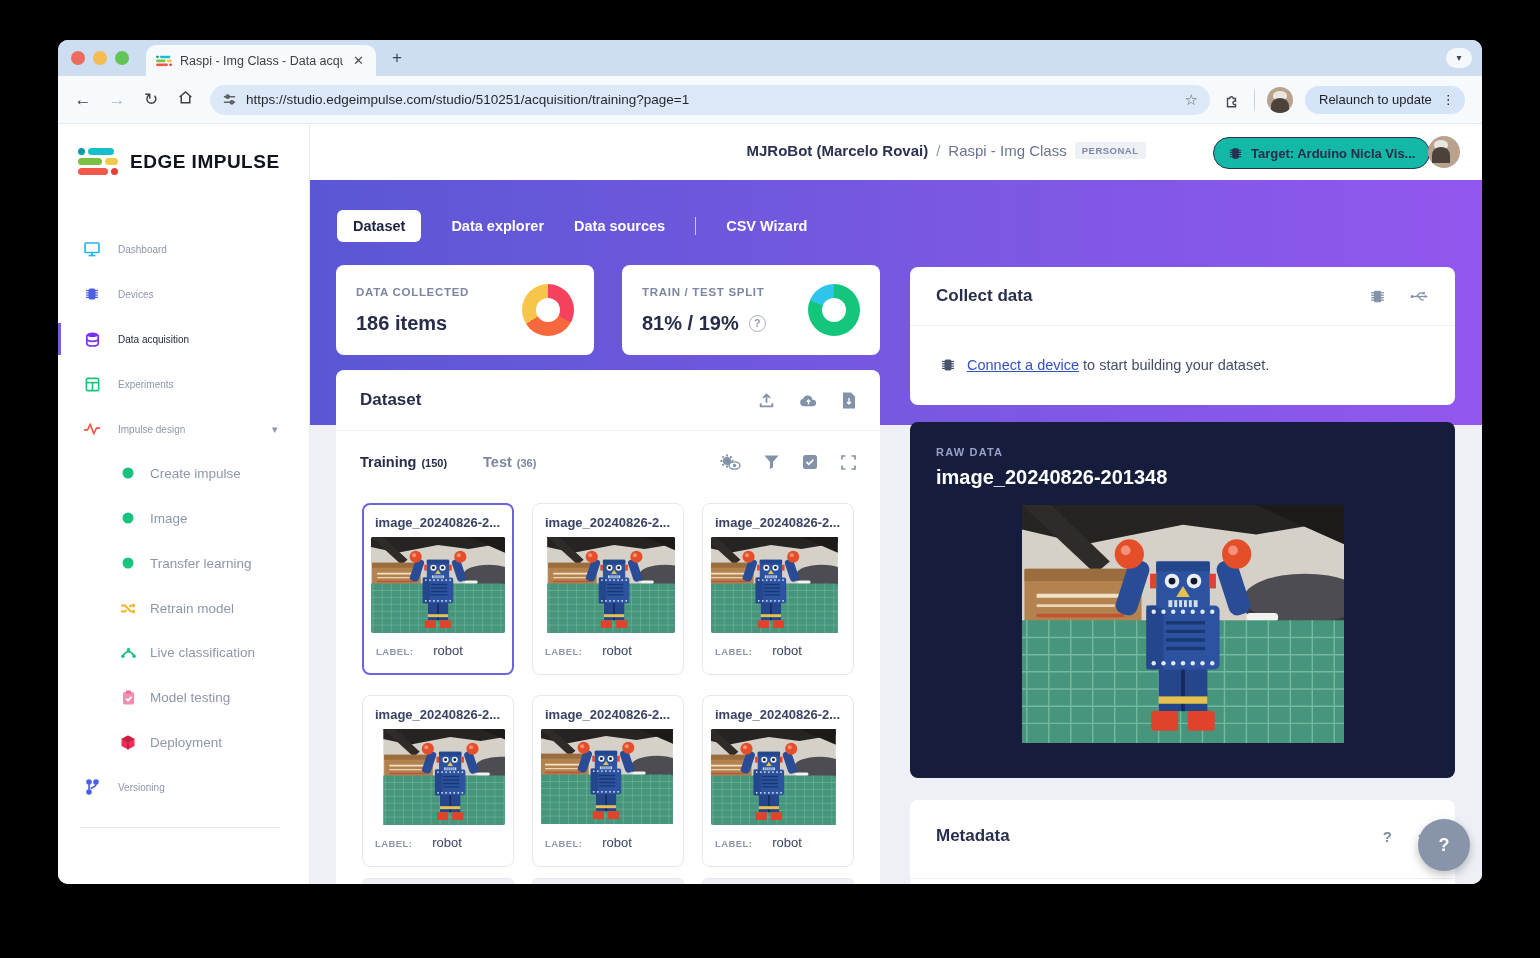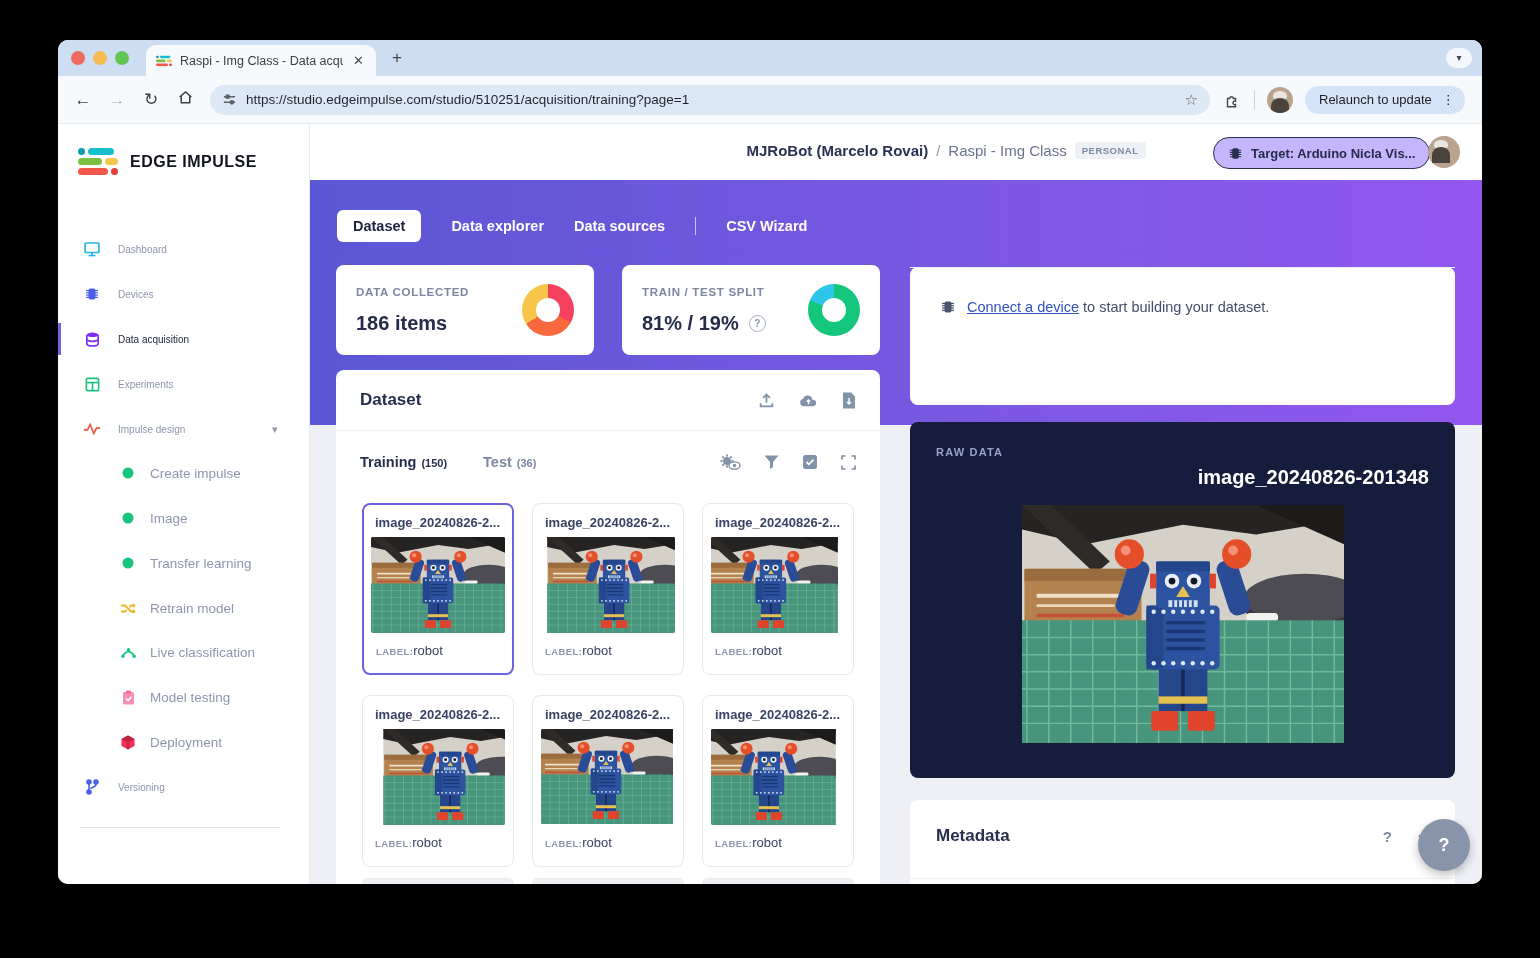--- a/index.html
+++ b/index.html
@@ -27,39 +27,39 @@
   .relaunch { height:28px; background:#d6e4fa; border-radius:14px; display:flex; align-items:center; padding:0 6px 0 14px; gap:6px; }
   .relaunch span.lbl { font-size:13px; color:#1c1e21; font-weight:500; }
   .relaunch .dots { font-size:13px; color:#1c1e21; padding:0 4px; }
   .avatar { width:26px; height:26px; border-radius:50%; overflow:hidden; background:#b9a38e; position:relative; flex:none; }
   .avatar:before { content:''; position:absolute; left:6px; top:4px; width:14px; height:9px; border-radius:50% 50% 40% 40%; background:#e9e6df; }
   .avatar:after { content:''; position:absolute; left:4px; top:11px; width:18px; height:16px; border-radius:50% 50% 0 0; background:#4c423c; }
 
   
   .sidebar { position:absolute; left:0; top:84px; width:252px; bottom:0; background:#fff; border-right:1px solid #e9edf3; z-index:3; }
   .logo { position:absolute; left:20px; top:24px; display:flex; align-items:center; gap:12px; }
-  .logo-text { font-size:16px; font-weight:800; letter-spacing:.5px; color:#11141f; }
+  .logo-text { font-size:19px; font-weight:800; letter-spacing:.5px; color:#11141f; }
   .nav-item { position:absolute; left:0; width:100%; height:36px; display:flex; align-items:center; cursor:pointer; }
   .nav-item .ic { position:absolute; left:24px; width:20px; height:20px; display:flex; align-items:center; justify-content:center; }
   .nav-item .lb { position:absolute; left:60px; font-size:10px; color:#8d96ab; }
   .nav-item.active .lb { color:#23283f; font-weight:500; }
   .nav-item.active:before { content:''; position:absolute; left:0; top:2px; width:3px; height:32px; background:#7b5ce5; }
   .nav-item.sub .ic { left:62px; width:16px; height:16px; }
   .nav-item.sub .lb { left:92px; font-size:13.5px; }
   .nav-chevron { position:absolute; left:214px; font-size:11px; color:#8d96ab; }
   .side-div { position:absolute; left:22px; width:200px; height:1px; background:#e3e7ee; }
   .getting-started { position:absolute; left:22px; font-size:11.5px; font-weight:700; letter-spacing:1px; color:#7e88a5; }
 
   .app-header { position:absolute; left:252px; top:84px; width:1172px; height:56px; background:#fff; z-index:2; }
   .breadcrumb { position:absolute; left:316px; top:18px; display:flex; align-items:center; gap:8px; width:640px; justify-content:center; }
   .bc-owner { font-size:15px; font-weight:700; color:#2b3152; }
   .bc-sep { font-size:15px; color:#8d96ab; }
   .bc-project { font-size:15px; color:#6b7390; }
   .bc-badge { font-size:9.5px; font-weight:700; letter-spacing:.5px; color:#7e88a5; background:#edf0f5; border-radius:3px; padding:3px 7px; }
-  .target-btn { position:absolute; left:903px; top:13px; height:32px; border:1.5px solid #2b3150; border-radius:16px; background:#c4b5fd; display:flex; align-items:center; gap:8px; padding:0 14px; }
+  .target-btn { position:absolute; left:903px; top:13px; height:32px; border:1.5px solid #2b3150; border-radius:16px; background:#14b8a6; display:flex; align-items:center; gap:8px; padding:0 14px; }
   .target-btn .tlabel { font-size:13px; font-weight:600; color:#262c4a; white-space:nowrap; }
   .hdr-avatar { position:absolute; left:1118px; top:12px; width:32px; height:32px; }
 
   .main-bg { position:absolute; left:252px; top:140px; width:1172px; bottom:0; background:#eef0f6; z-index:1; }
   .hero { position:absolute; left:0; top:0; width:1172px; height:245px; background:linear-gradient(90deg,#5a57d4 0%,#7a58e2 55%,#9257ee 100%); }
 
   .tabs-row { position:absolute; left:27px; top:30px; display:flex; align-items:center; gap:30px; z-index:2; }
   .tab-pill { background:#fff; color:#1d2340; font-size:14.5px; font-weight:700; padding:8px 16px; border-radius:6px; }
   .tab-link { color:#fff; font-size:14.5px; font-weight:700; }
   .tab-vr { width:1px; height:18px; background:rgba(255,255,255,.65); }
@@ -84,34 +84,34 @@
   .seg .c { font-size:11px; font-weight:600; }
   .seg.active .t,.seg.active .c { color:#262c4a; }
   .seg.idle .t,.seg.idle .c { color:#7c86a0; }
   .dp-sub .dp-icons { margin-left:auto; }
   .grid { padding:10px 26px 0; display:grid; grid-template-columns:repeat(3,152px); gap:20px 18px; }
   .thumb-card { width:152px; height:172px; background:#fff; border:1px solid #e4e8ef; border-radius:8px; overflow:hidden; }
   .thumb-card.selected { border:2px solid #6c63e0; }
   .tc-title { padding:11px 12px 7px; font-size:13px; font-weight:700; color:#3a4366; white-space:nowrap; overflow:hidden; }
   .thumb-card.selected .tc-title { padding:10px 11px 7px; }
   .tc-img { display:block; margin:0 auto; width:134px; height:96px; border-radius:2px; }
-  .tc-label { padding:10px 12px; font-size:13px; color:#3a4366; display:flex; align-items:baseline; gap:0; }
+  .tc-label { padding:10px 12px; font-size:13px; color:#3a4366; display:flex; align-items:baseline; gap:20px; }
   .tc-label .k { font-size:9.5px; font-weight:600; letter-spacing:.4px; color:#8d96ab; }
   .stub-row { position:absolute; left:26px; bottom:0; display:flex; gap:18px; }
   .stub { width:152px; height:6px; background:#eef0f4; border:1px solid #e6e9f0; border-bottom:none; border-radius:6px 6px 0 0; }
 
   .collect-panel { left:600px; top:87px; width:545px; height:138px; }
   .cp-head { height:58px; display:flex; align-items:center; justify-content:space-between; padding:0 26px; }
   .cp-title { font-size:17px; font-weight:700; color:#272e4e; }
   .cp-body { height:78px; display:flex; align-items:center; gap:11px; padding:0 30px; font-size:14.5px; color:#424d68; }
   .cp-body a { color:#3250c0; text-decoration:underline; }
 
   .raw-panel { left:600px; top:242px; width:545px; height:356px; background:#161c3c; padding:24px 26px; }
   .raw-cap { font-size:11px; font-weight:700; letter-spacing:1.2px; color:#98a2c8; }
-  .raw-title { font-size:20px; font-weight:700; color:#fff; margin-top:8px;text-align:right; }
+  .raw-title { font-size:20px; font-weight:700; color:#fff; margin-top:8px; }
   .raw-img { display:block; margin:16px auto 0; width:322px; height:238px; }
 
   .meta-panel { left:600px; top:620px; width:545px; height:84px; border-radius:8px 8px 0 0; overflow:hidden; }
   .mp-head { height:72px; display:flex; align-items:center; justify-content:space-between; padding:0 26px; }
   .mp-title { font-size:17px; font-weight:700; color:#272e4e; }
   .mp-icons { display:flex; align-items:center; gap:26px; font-weight:700; color:#7e8aa2; }
   .mp-q { font-size:15px; } .mp-plus { font-size:19px; }
   .meta-panel .hr { margin-top:6px; }
 
   .fab-help { position:absolute; left:1360px; top:779px; width:52px; height:52px; border-radius:50%; background:#8794aa; box-shadow:0 4px 10px rgba(0,0,0,.25); color:#fff; font-size:18px; font-weight:700; display:flex; align-items:center; justify-content:center; z-index:6; }
@@ -595,20 +595,36 @@
   </div>
 </div>
       <div class="stub-row">
         <div class="stub"></div>
           <div class="stub"></div>
           <div class="stub"></div>
       </div>
     </div>
 
     <div class="panel collect-panel">
+      <div class="cp-head">
+        <span class="cp-title">Collect data</span>
+        <div class="dp-icons">
+          <svg class="slate-ic" width="17" height="17" viewBox="0 0 16 16">
+              <use href="#chip-ic"></use>
+            </svg>
+          <svg width="19" height="13" viewBox="0 0 20 13" fill="none" stroke="#8292a8" stroke-width="1.4">
+              <line x1="2" y1="6.5" x2="18" y2="6.5"></line>
+              <circle cx="2.3" cy="6.5" r="1.7" fill="#8292a8" stroke="none"></circle>
+              <path d="M7 6.5 10 3h3"></path>
+              <rect x="13" y="1.7" width="2.6" height="2.6" fill="#8292a8" stroke="none"></rect>
+              <path d="M9 6.5 12 10h2.5"></path>
+              <polygon points="18.6,6.5 15.6,5 15.6,8" fill="#8292a8" stroke="none"></polygon>
+            </svg>
+        </div>
+      </div>
       <div class="hr"></div>
       <div class="cp-body">
         <svg class="slate-ic" width="16" height="16" viewBox="0 0 16 16" style="fill:#49536e;stroke:#49536e">
             <use href="#chip-ic"></use>
           </svg>
         <span><a href="#">Connect a device</a> <span>to start building your dataset.</span></span>
       </div>
     </div>
 
     <div class="panel raw-panel">

